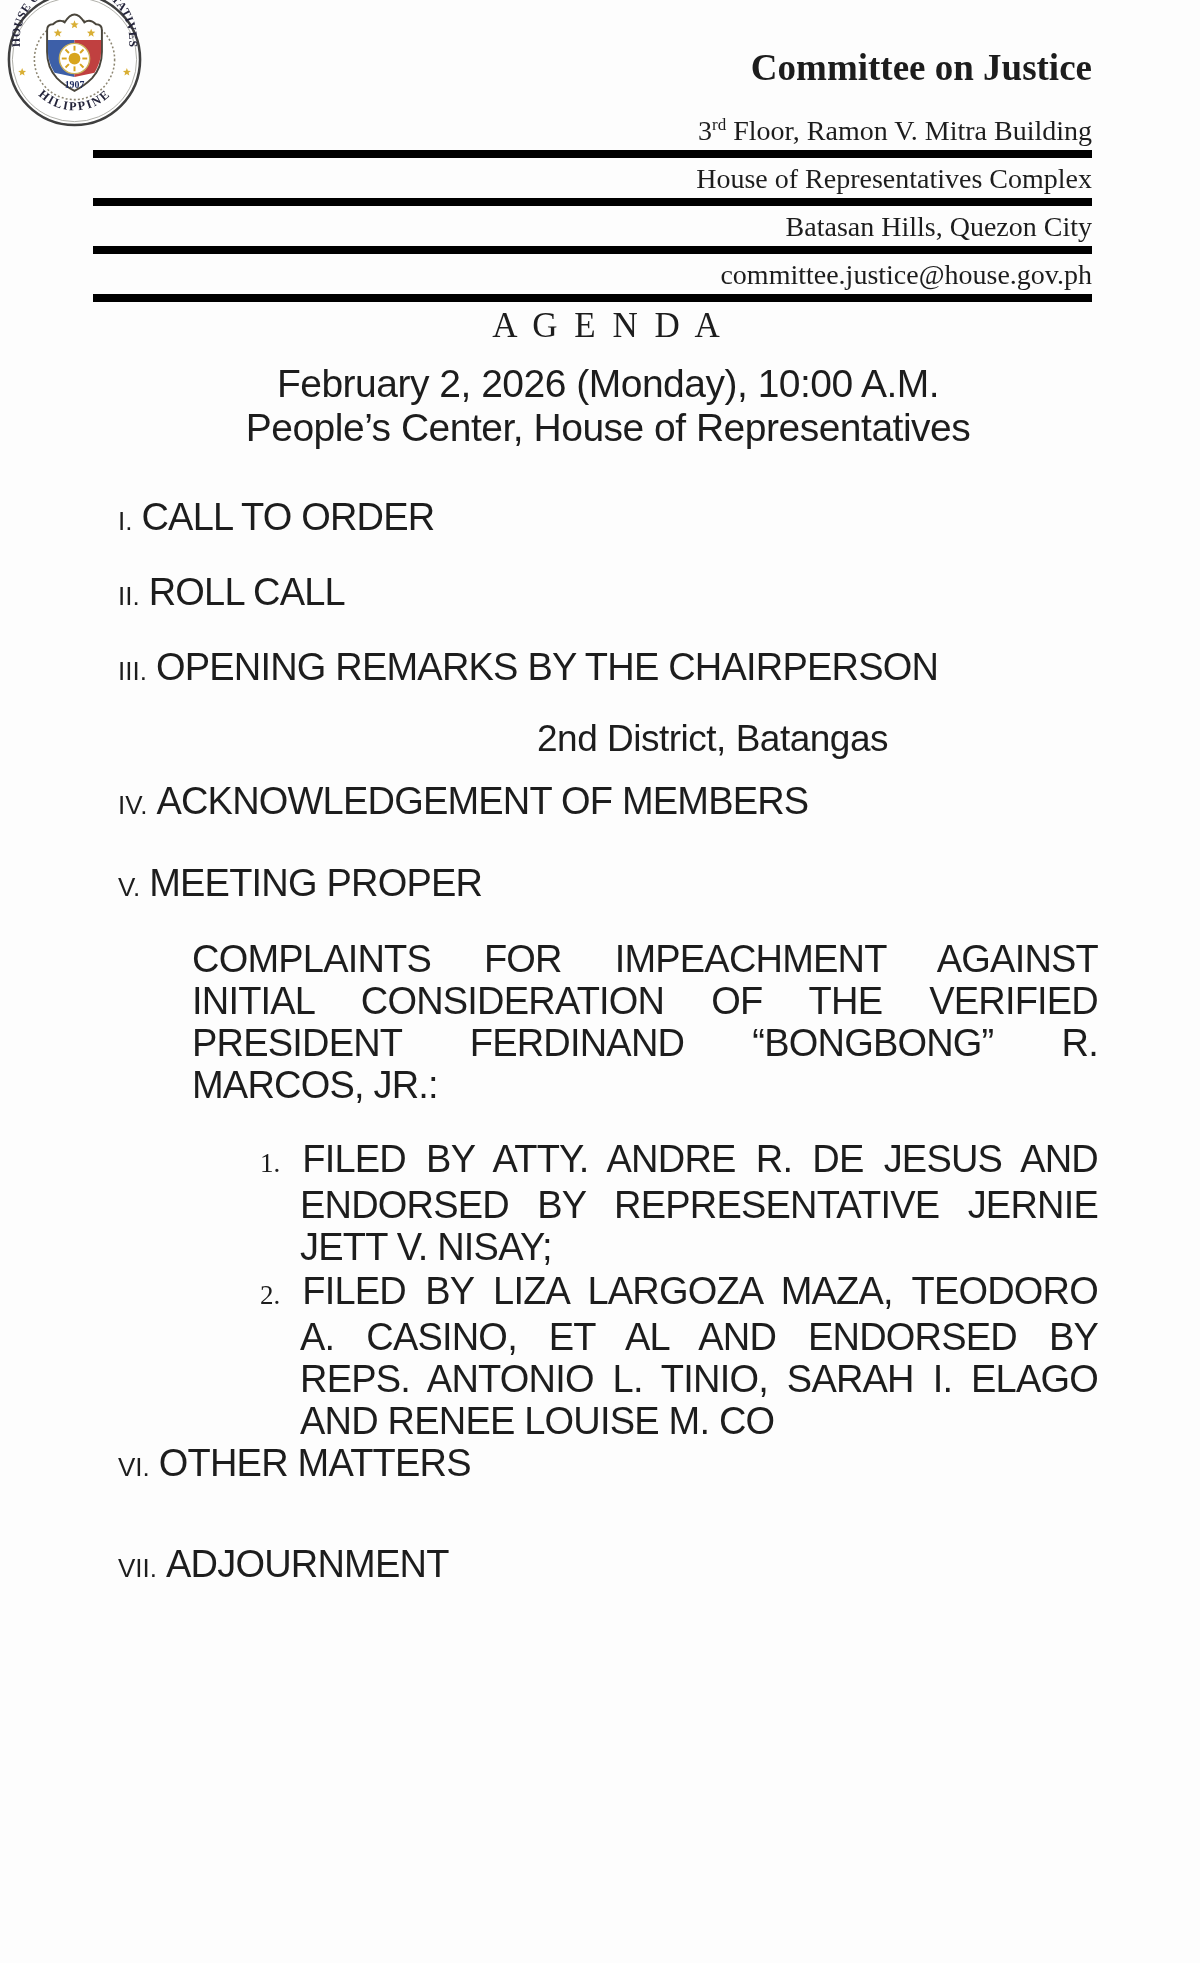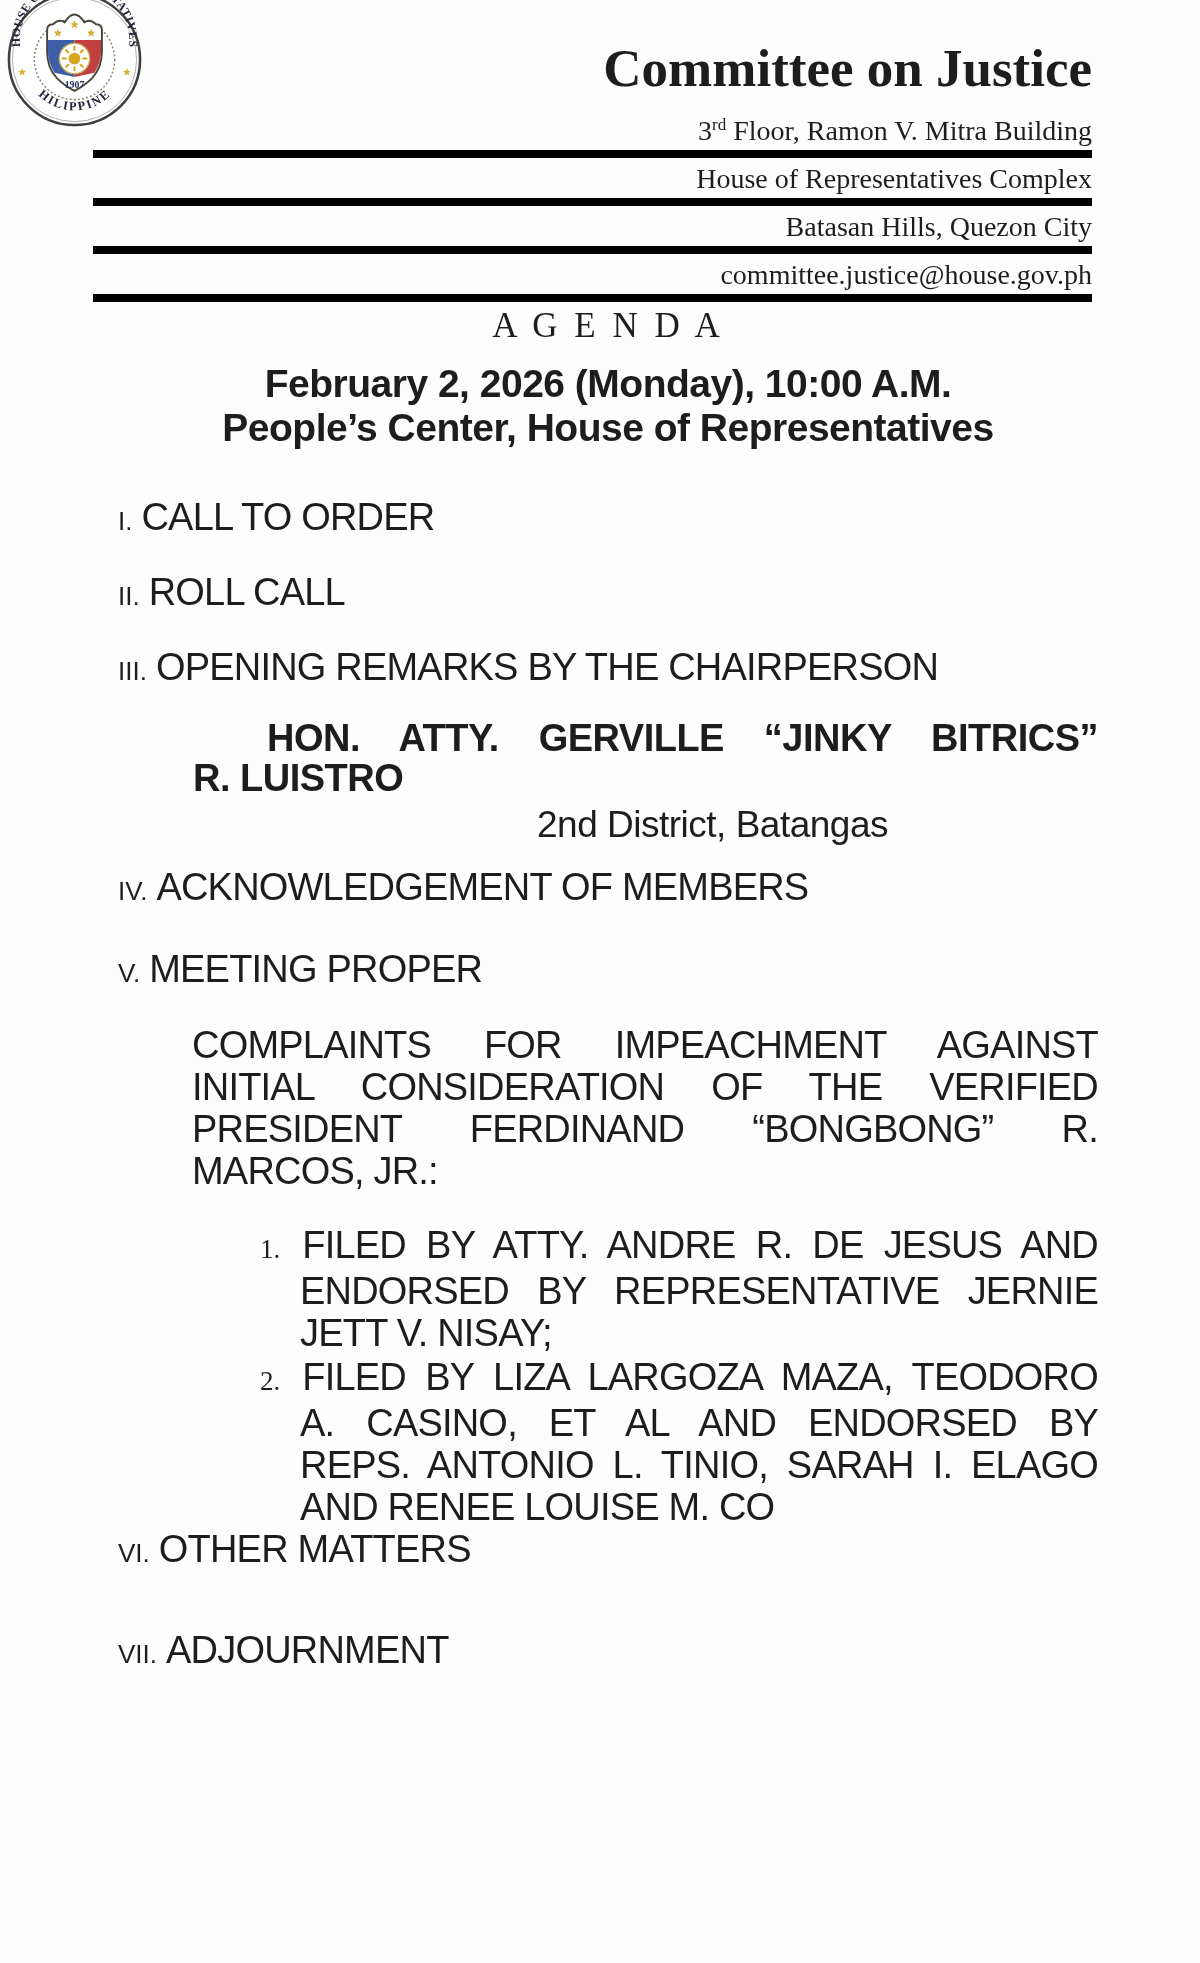--- a/index.html
+++ b/index.html
@@ -15,41 +15,41 @@
 
   
   .seal { position:absolute; left:6px; top:-9px; width:137px; height:137px; }
 
   
   .masthead {
     position:absolute; left:93px; top:36px; width:999px;
     text-align:right;
     font-family:"Liberation Serif","DejaVu Serif",serif;
   }
-  .m-title { font-size:53px; font-weight:bold; line-height:64px; }
+  .m-title { font-size:37px; font-weight:bold; line-height:64px; }
   .addr {
     font-size:28px; line-height:30px;
     padding-bottom:4px; margin-top:6px;
     border-bottom:8px solid #000000;
   }
   .addr.first { margin-top:16px; }
   .addr sup { font-size:17px; line-height:0; }
 
   
   .content {
     position:absolute; left:8px; top:0; width:1200px;
     padding:306px 110px 0 110px; box-sizing:border-box;
   }
   .agenda-h {
     text-align:center;
     font-family:"Liberation Serif","DejaVu Serif",serif;
     font-size:35px; line-height:40px; letter-spacing:4px;
   }
   .sched, .venue {
-    text-align:center; font-weight:bold;
+    text-align:center; font-weight:normal;
     font-size:39px; line-height:44px; letter-spacing:-0.5px;
   }
   .sched { margin-top:16px; }
 
   .item { font-size:38px; line-height:42px; letter-spacing:-0.8px; }
   .items-start { margin-top:46px; }
   .rn { font-size:26px; letter-spacing:0; padding-right:9px; }
   .mb29 { margin-bottom:29px; }
   .mt20 { margin-top:20px; }
   .mb36 { margin-bottom:36px; }
@@ -145,24 +145,20 @@
 
     <div class="item mb29">
       <span class="rn">II.</span><span>ROLL CALL</span>
     </div>
 
     <div class="item">
       <span class="rn">III.</span><span>OPENING REMARKS BY THE CHAIRPERSON</span>
     </div>
 
     <div class="chair">
-      <div class="chair-name">
-        <div class="jl indent1">HON. ATTY. GERVILLE “JINKY BITRICS”</div>
-        <div class="ll">R. LUISTRO</div>
-      </div>
       <div class="chair-district">2nd District, Batangas</div>
     </div>
 
     <div class="item mt20 mb36">
       <span class="rn">IV.</span><span>ACKNOWLEDGEMENT OF MEMBERS</span>
     </div>
 
     <div class="item">
       <span class="rn">V.</span><span>MEETING PROPER</span>
     </div>

